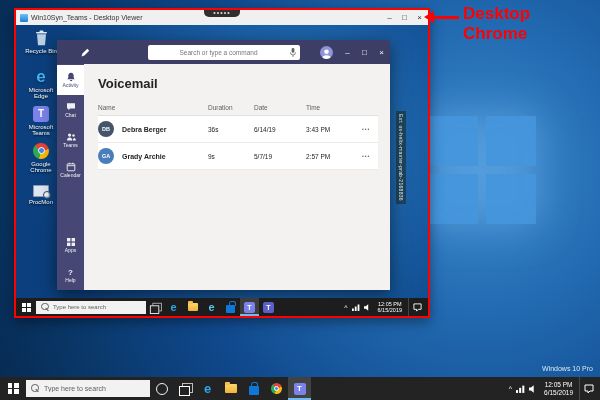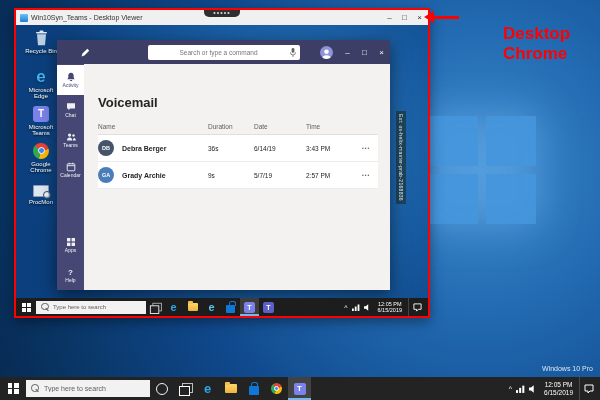--- a/index.html
+++ b/index.html
@@ -109,34 +109,34 @@
   .t-btn { width:17px; height:24px; color:#fff; font-size:8px; display:flex; align-items:center; justify-content:center; }
   .t-body { flex:1; display:flex; min-height:0; }
   .t-rail { width:27px; background:#464775; display:flex; flex-direction:column; padding-top:1px; flex:0 0 auto; }
   .rail-item { height:30px; display:flex; flex-direction:column; align-items:center; justify-content:center; gap:1px; color:#fff; opacity:.92; }
   .rail-item .ric { width:10px; height:10px; display:flex; align-items:center; justify-content:center; }
   .rail-item .rlbl { font-size:5px; line-height:5px; }
   .rail-item.active { background:#fff; color:#464775; opacity:1; }
   .rail-spacer { flex:1; }
   .rail-help { font-size:8px; font-weight:bold; line-height:9px; }
   .t-main { flex:1; background:#f3f2f1; padding:12px 12px 0 14px; overflow:hidden; }
-  .t-title { font-size:13px; font-weight:bold; color:#252423; margin-bottom:13px;margin-top:19px; }
+  .t-title { font-size:13px; font-weight:bold; color:#252423; margin-bottom:13px; }
   .vm-grid { display:grid; grid-template-columns:24px 86px 46px 52px 56px 16px; align-items:center; }
   .vm-head { padding-bottom:4px; border-bottom:1px solid #e1dfdd; }
   .vm-head span { font-size:6.5px; color:#605e5c; }
   .vm-head .h-name { grid-column:1 / 3; }
   .vm-row { background:#fff; height:27px; border-bottom:1px solid #edebe9; }
   .avatar { width:16px; height:16px; border-radius:50%; color:#fff; font-size:5.5px; font-weight:bold;
     display:flex; align-items:center; justify-content:center; position:relative; }
   .vm-row .nm { font-size:7px; font-weight:bold; color:#252423; }
   .vm-row .cell { font-size:6.5px; color:#252423; }
   .vm-row .menu { font-size:5px; letter-spacing:1px; color:#605e5c; }
 
   
-  .anno-label { position:absolute; left:463px; top:24px; color:#ff0000; font-size:17px; font-weight:bold; line-height:20px; z-index:30;margin-left:40px; }
+  .anno-label { position:absolute; left:463px; top:4px; color:#ff0000; font-size:17px; font-weight:bold; line-height:20px; z-index:30; }
   .arrow-shaft { position:absolute; left:434px; top:16px; width:25px; height:3px; background:#ff0000; z-index:30; }
   .arrow-head { position:absolute; left:424px; top:11px; width:0; height:0; border-top:6.5px solid transparent;
     border-bottom:6.5px solid transparent; border-right:10px solid #ff0000; z-index:30; }
 </style>
 </head>
 <body>
 
 <div class="stage">
 
   <div class="win-logo">

